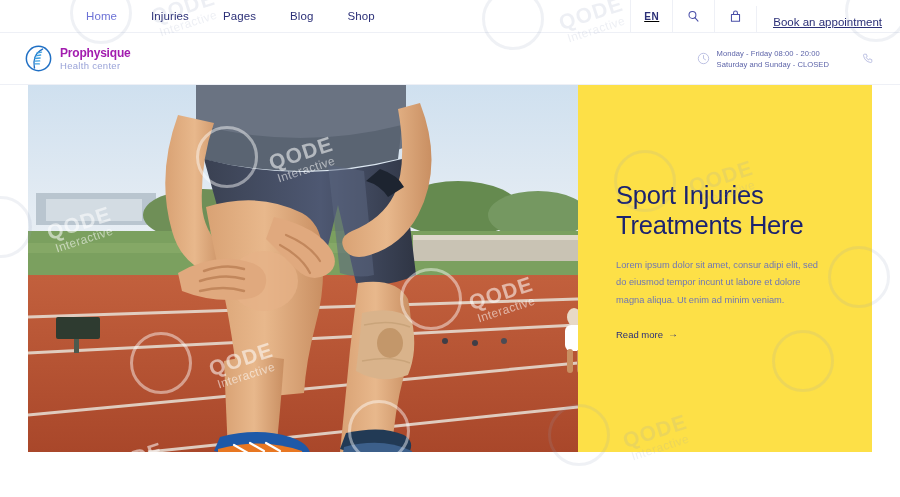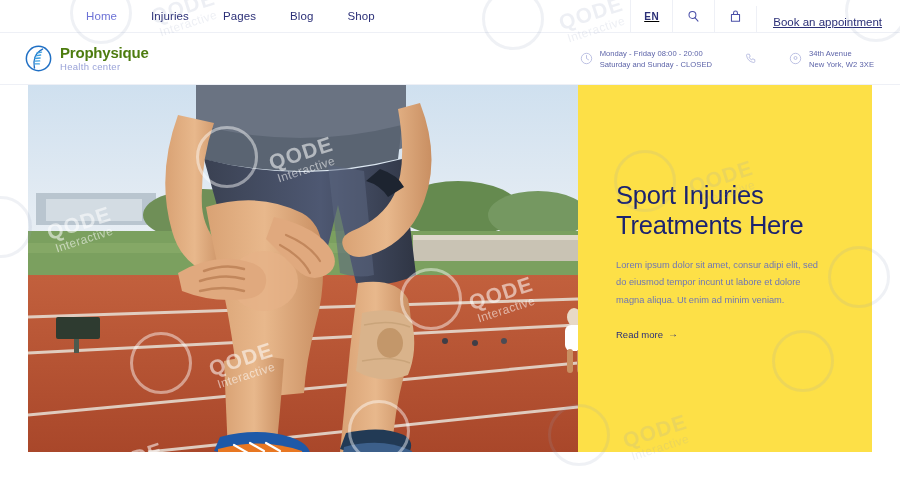--- a/index.html
+++ b/index.html
@@ -43,21 +43,21 @@
   .header {
     position: absolute; left: 0; top: 33px; width: 900px; height: 52px;
     background: #ffffff; border-bottom: 1px solid #eef0f6;
     display: flex; align-items: center;
   }
   .logo-wrap { display: flex; align-items: center; padding-left: 25px; gap: 8px; }
   .logo-mark { width: 27px; height: 27px; flex: 0 0 27px; }
   .logo-mark svg { width: 100%; height: 100%; display: block; }
   .logo-text { line-height: 1; }
   .logo-title {
-    font-size: 15px; font-weight: 700; color: #4d7c0f;
+    font-size: 12px; font-weight: 700; color: #a21caf;
     letter-spacing: -.2px; display: block;
   }
   .logo-sub {
     font-size: 9.5px; color: #9aa3d8; letter-spacing: .3px;
     display: block; margin-top: 2px;
   }
 
   .contacts { margin-left: auto; display: flex; align-items: center; padding-right: 10px; gap: 0; }
   .cblock { display: flex; align-items: center; gap: 7px; padding: 0 16px; }
   .cicon { width: 13px; height: 13px; flex: 0 0 13px; opacity: .75; }
@@ -200,32 +200,20 @@
       </div>
 
       <div class="cblock">
         <span class="cicon">
           <svg viewBox="0 0 20 20" fill="none" stroke="#8f97cf" stroke-width="1.2">
             <path d="M5.2 3.4h3l1.4 3.5-1.9 1.2a10 10 0 0 0 4.2 4.2l1.2-1.9 3.5 1.4v3c0 .8-.7 1.5-1.6 1.4A13.6 13.6 0 0 1 3.8 5C3.7 4.1 4.4 3.4 5.2 3.4z" stroke-linejoin="round"></path>
           </svg>
         </span>
       </div>
 
-      <div class="cblock">
-        <span class="cicon">
-          <svg viewBox="0 0 20 20" fill="none" stroke="#8f97cf" stroke-width="1.2">
-            <circle cx="10" cy="10" r="8"></circle>
-            <circle cx="10" cy="9.2" r="2.3"></circle>
-          </svg>
-        </span>
-        <span class="ctext">
-          <span>34th Avenue</span>
-          <span>New York, W2 3XE</span>
-        </span>
-      </div>
 
     </div>
   </div>
 
   <div class="hero">
 
     <div class="hero-img">
       <svg viewBox="0 0 550 367" preserveAspectRatio="xMidYMid slice">
         <defs>
           <linearGradient id="sky" x1="0" y1="0" x2="0" y2="1">

